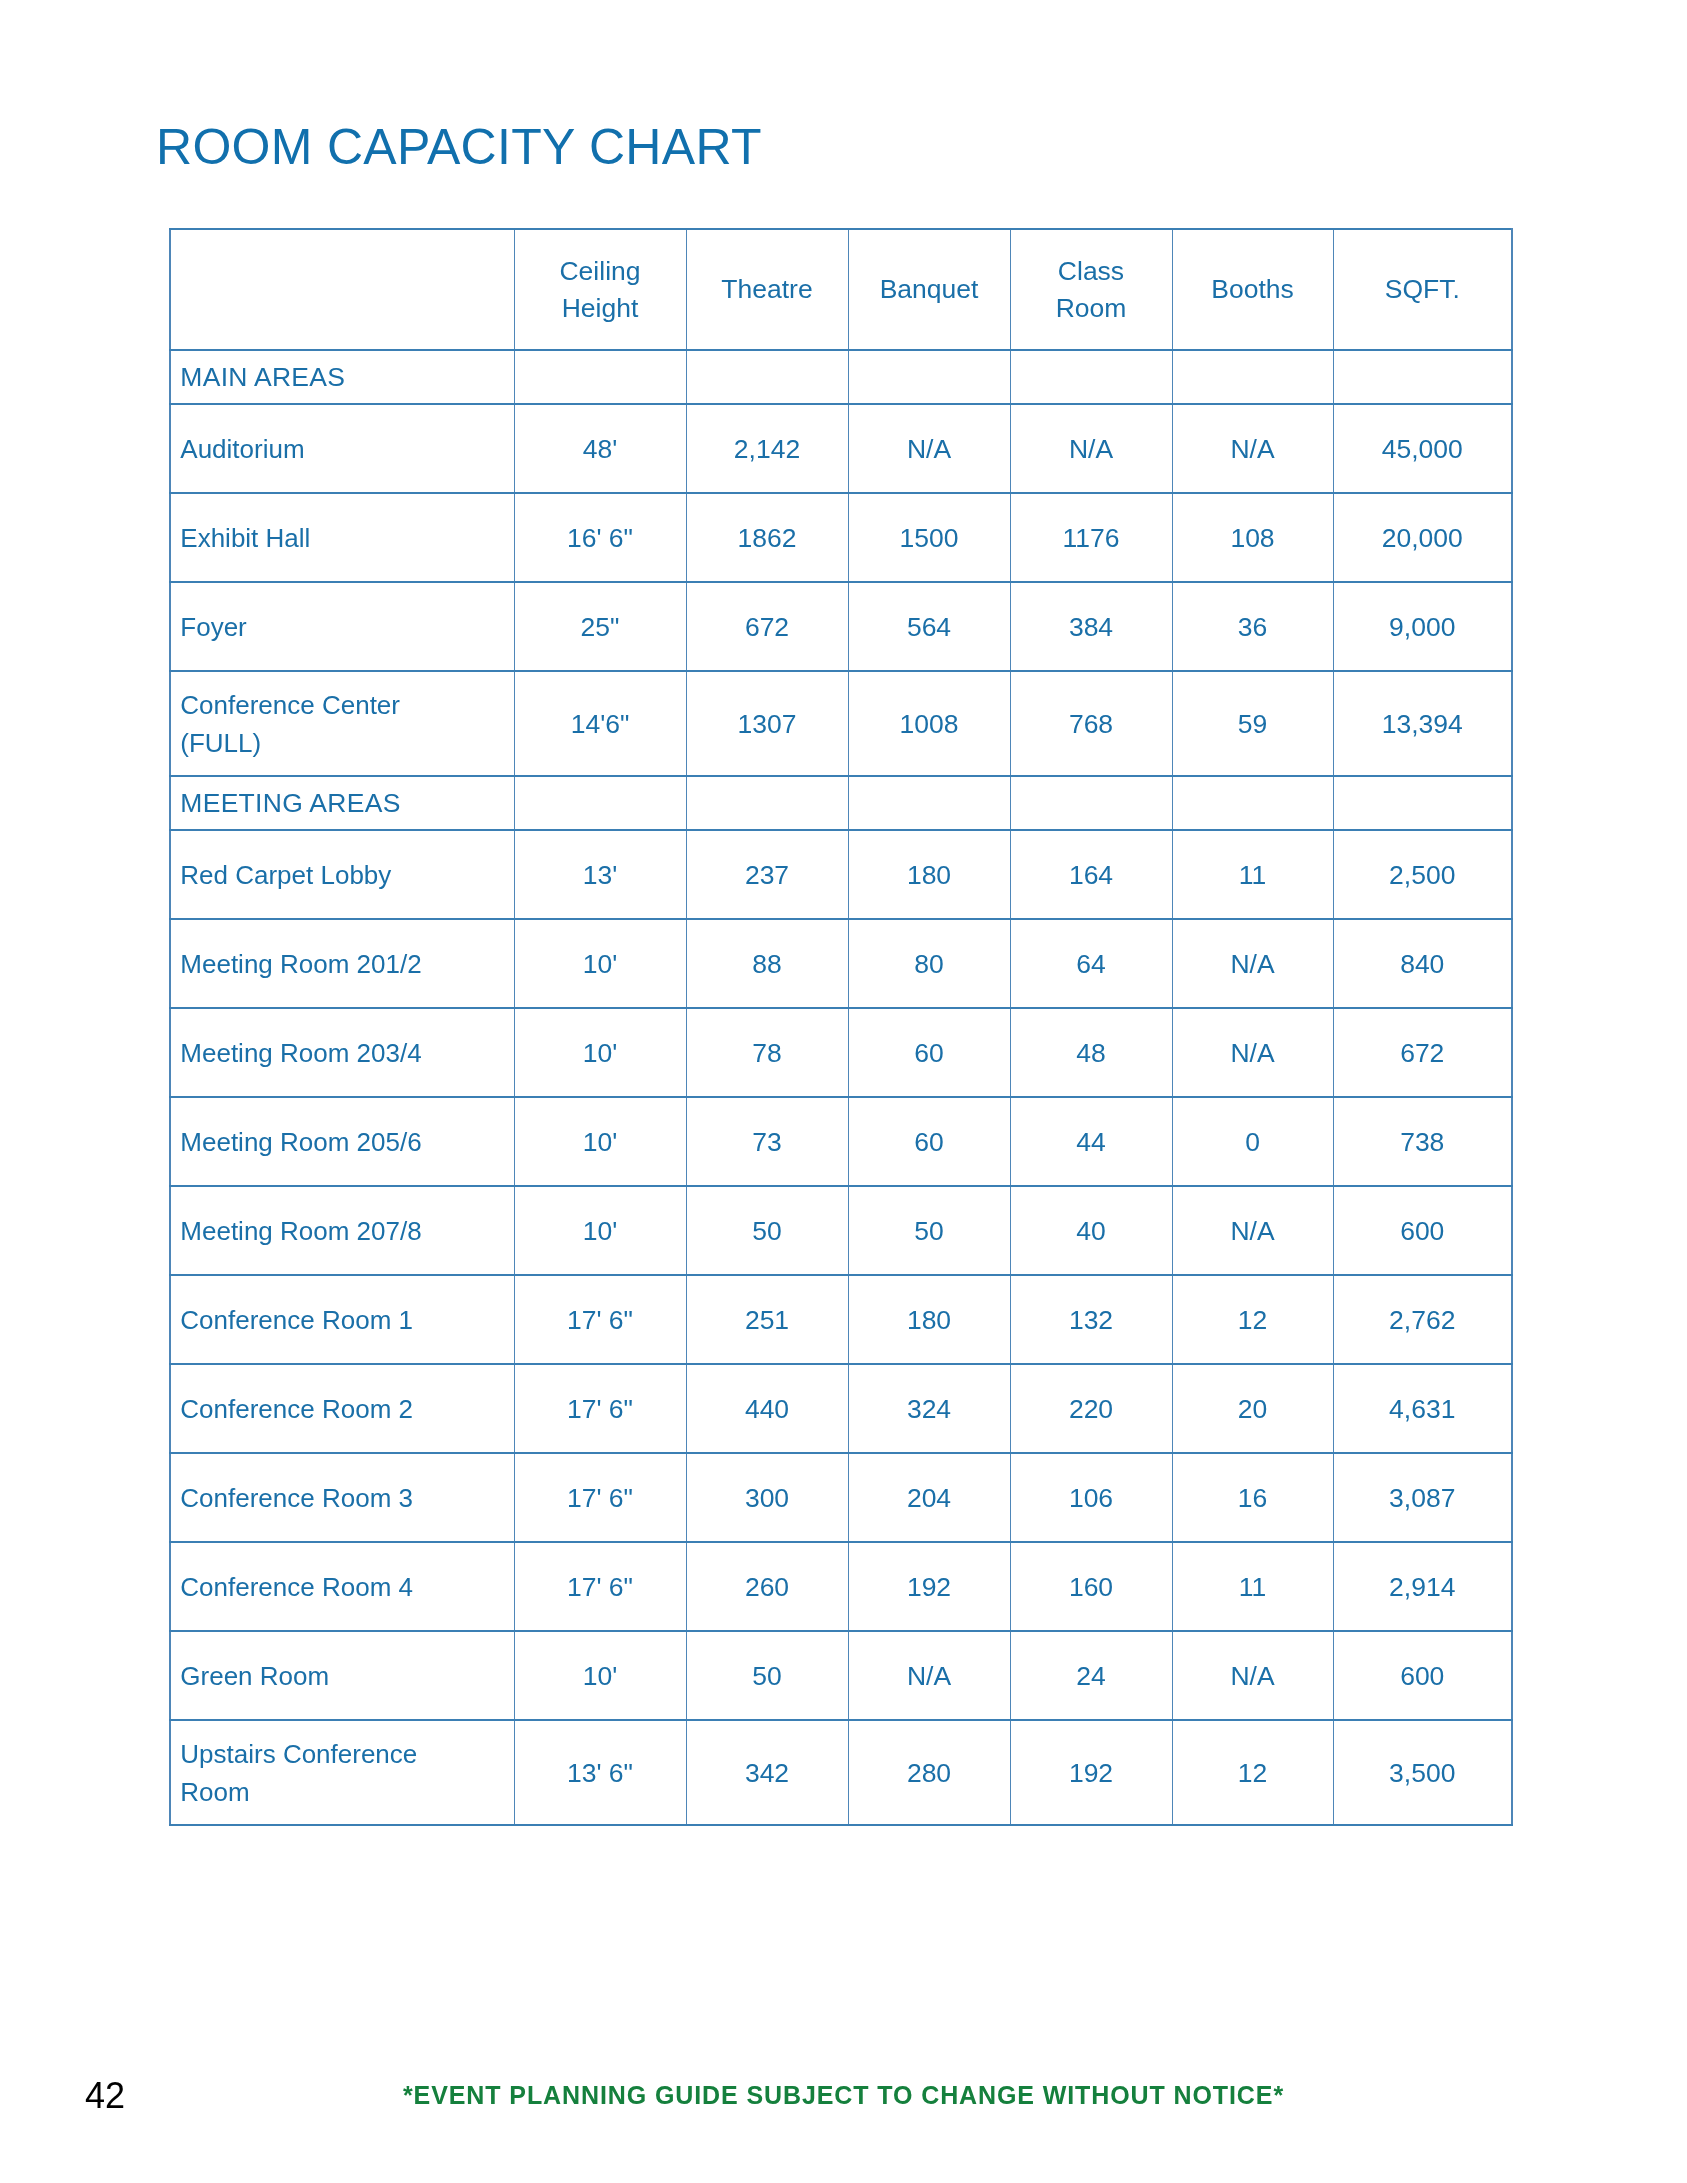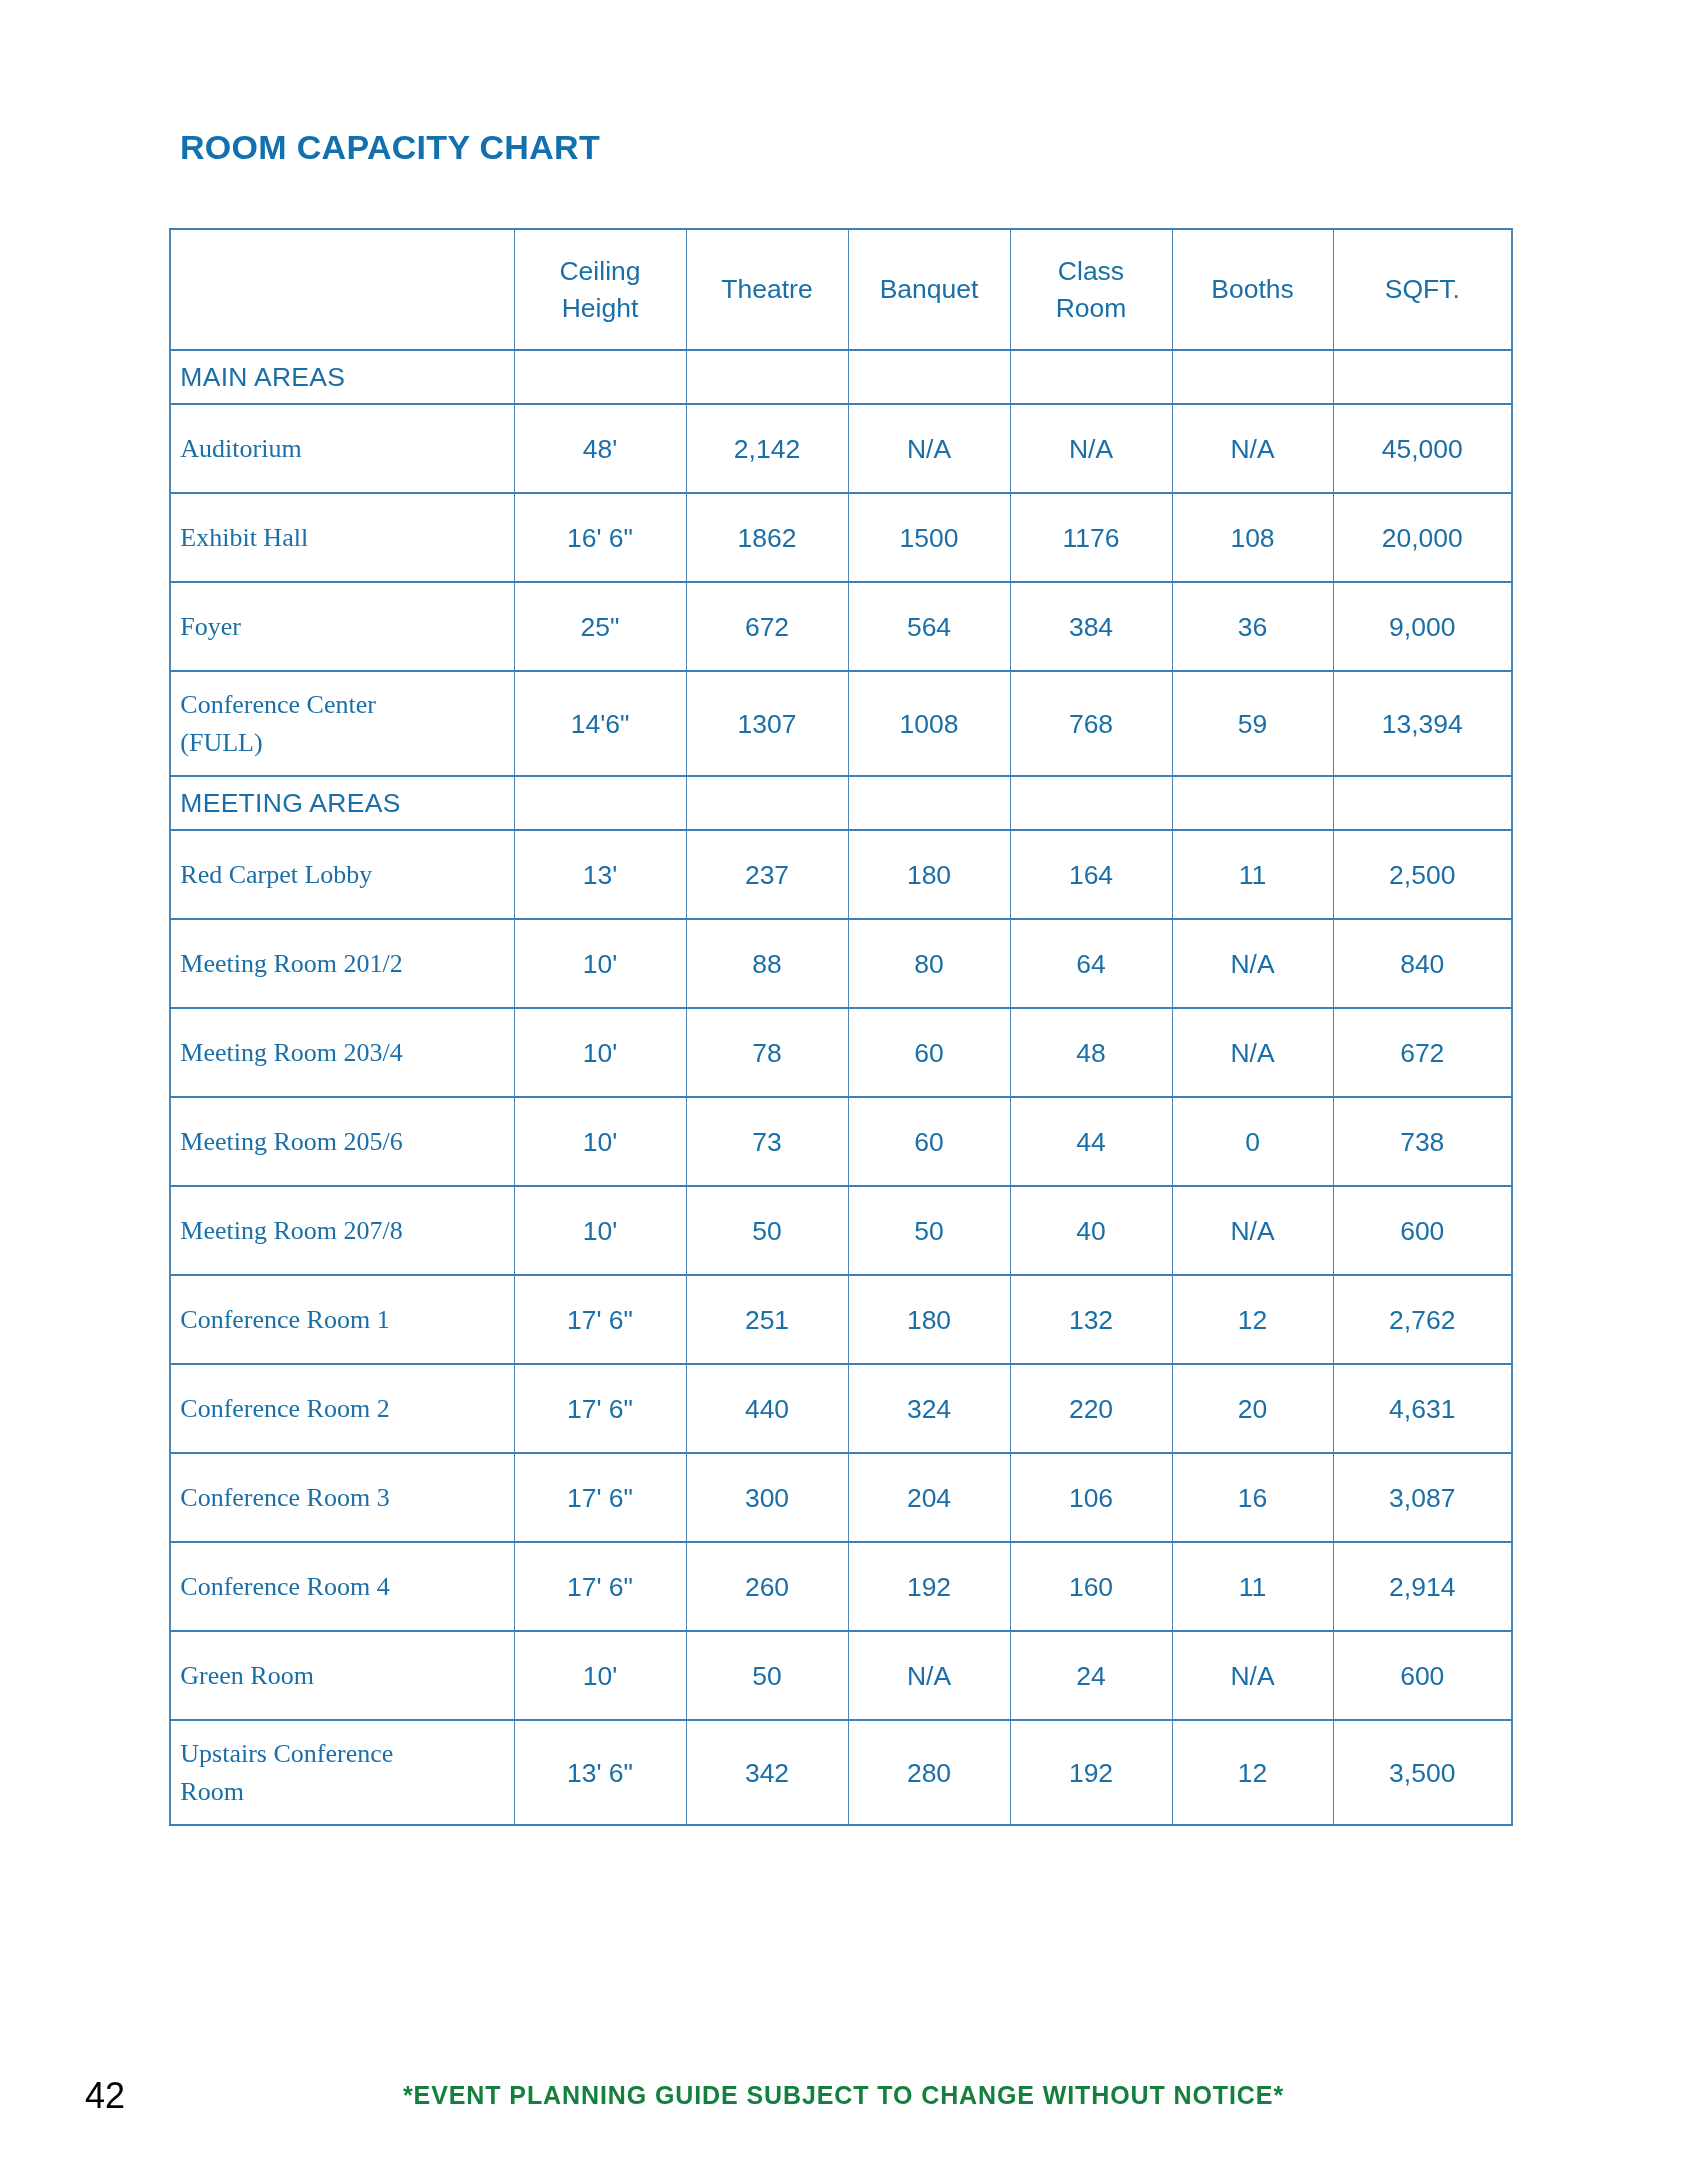--- a/index.html
+++ b/index.html
@@ -17,27 +17,27 @@
   .page {
     position: relative;
     width: 1687px;
     height: 2183px;
     box-sizing: border-box;
   }
 
   
   .page-title {
     position: absolute;
-    left: 180px;
+    left: 156px;
     top: 119px;
-    font-size: 34px;
+    font-size: 50px;
     line-height: 57px;
     letter-spacing: 0.3px;
     color: #1170AD;
-    font-weight: 700;
+    font-weight: 400;
     white-space: nowrap;
   }
 
   
   .capacity-table-wrap {
     position: absolute;
     left: 169px;
     top: 228px;
     width: 1086px;
   }
@@ -97,21 +97,20 @@
     font-size: 26.5px;
     letter-spacing: 0.3px;
   }
 
   
   tr.data-row td { height: 87px; }
   tr.data-row td.room-name {
     padding-left: 9.3px;
     text-align: left;
     font-size: 26px;
-    font-family: Liberation Serif, serif;
   }
   tr.data-row td.num {
     text-align: center;
     font-size: 26.5px;
   }
   tr.data-row.two-line td { height: 103px; }
   tr.data-row.two-line td.room-name { line-height: 38px; }
 
   
   .page-number {

